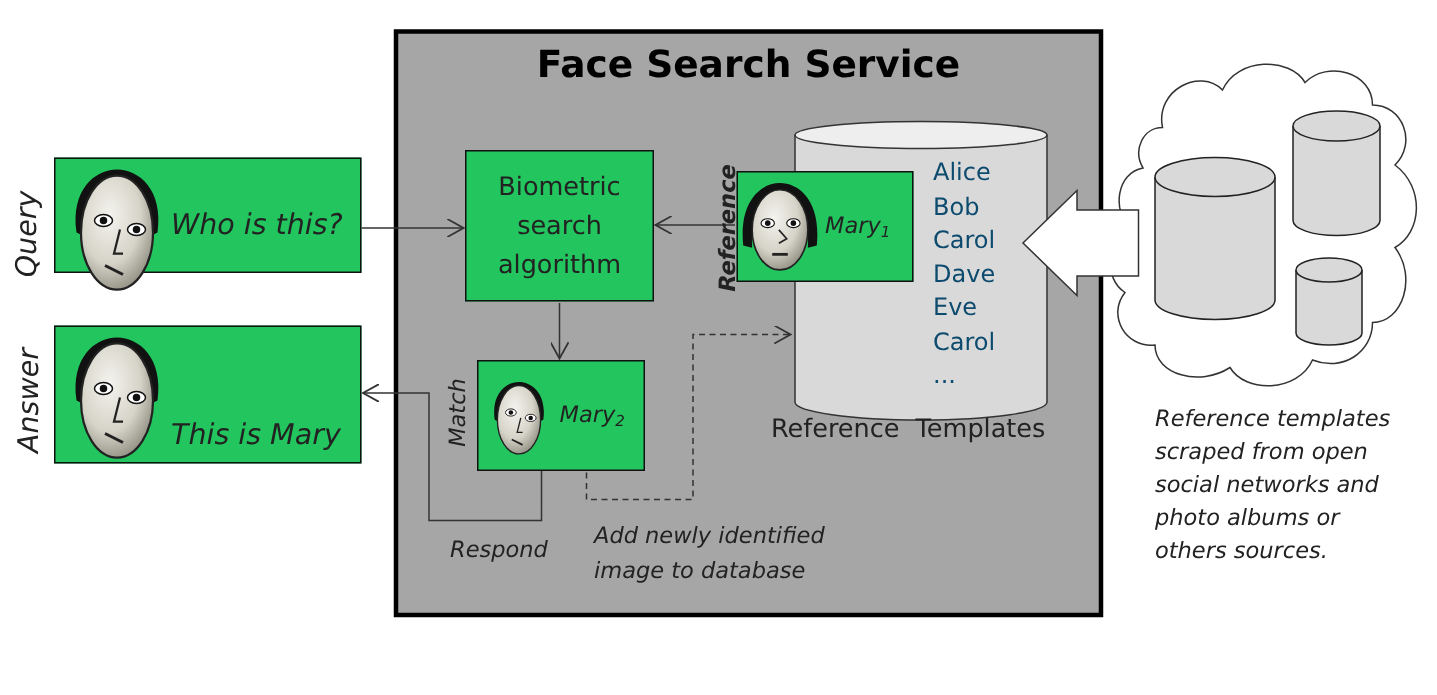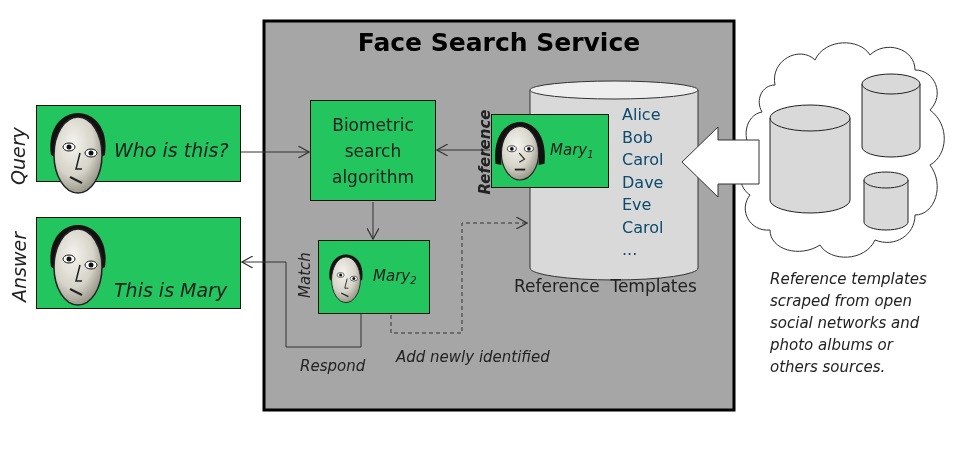--- a/index.html
+++ b/index.html
@@ -156,20 +156,21 @@
   </svg>
   <div class="abs italic" style="left:54px; top:26px; font-size:15px; white-space:nowrap;">
     <span>Mary</span><sub>2</sub>
   </div>
 </div>
 
 <div class="caption italic" style="left:300px; top:357px; font-size:15px;">Respond</div>
 
 <div class="caption italic" style="left:396px; top:346px; font-size:15px; line-height:23px;">
   <div>Add newly identified</div>
+  <div>image to database</div>
 </div>
 
 <div class="caption italic" style="left:770px; top:268px; font-size:15px; line-height:22px;">
   <div>Reference templates</div>
   <div>scraped from open</div>
   <div>social networks and</div>
   <div>photo albums or</div>
   <div>others sources.</div>
 </div>
 

